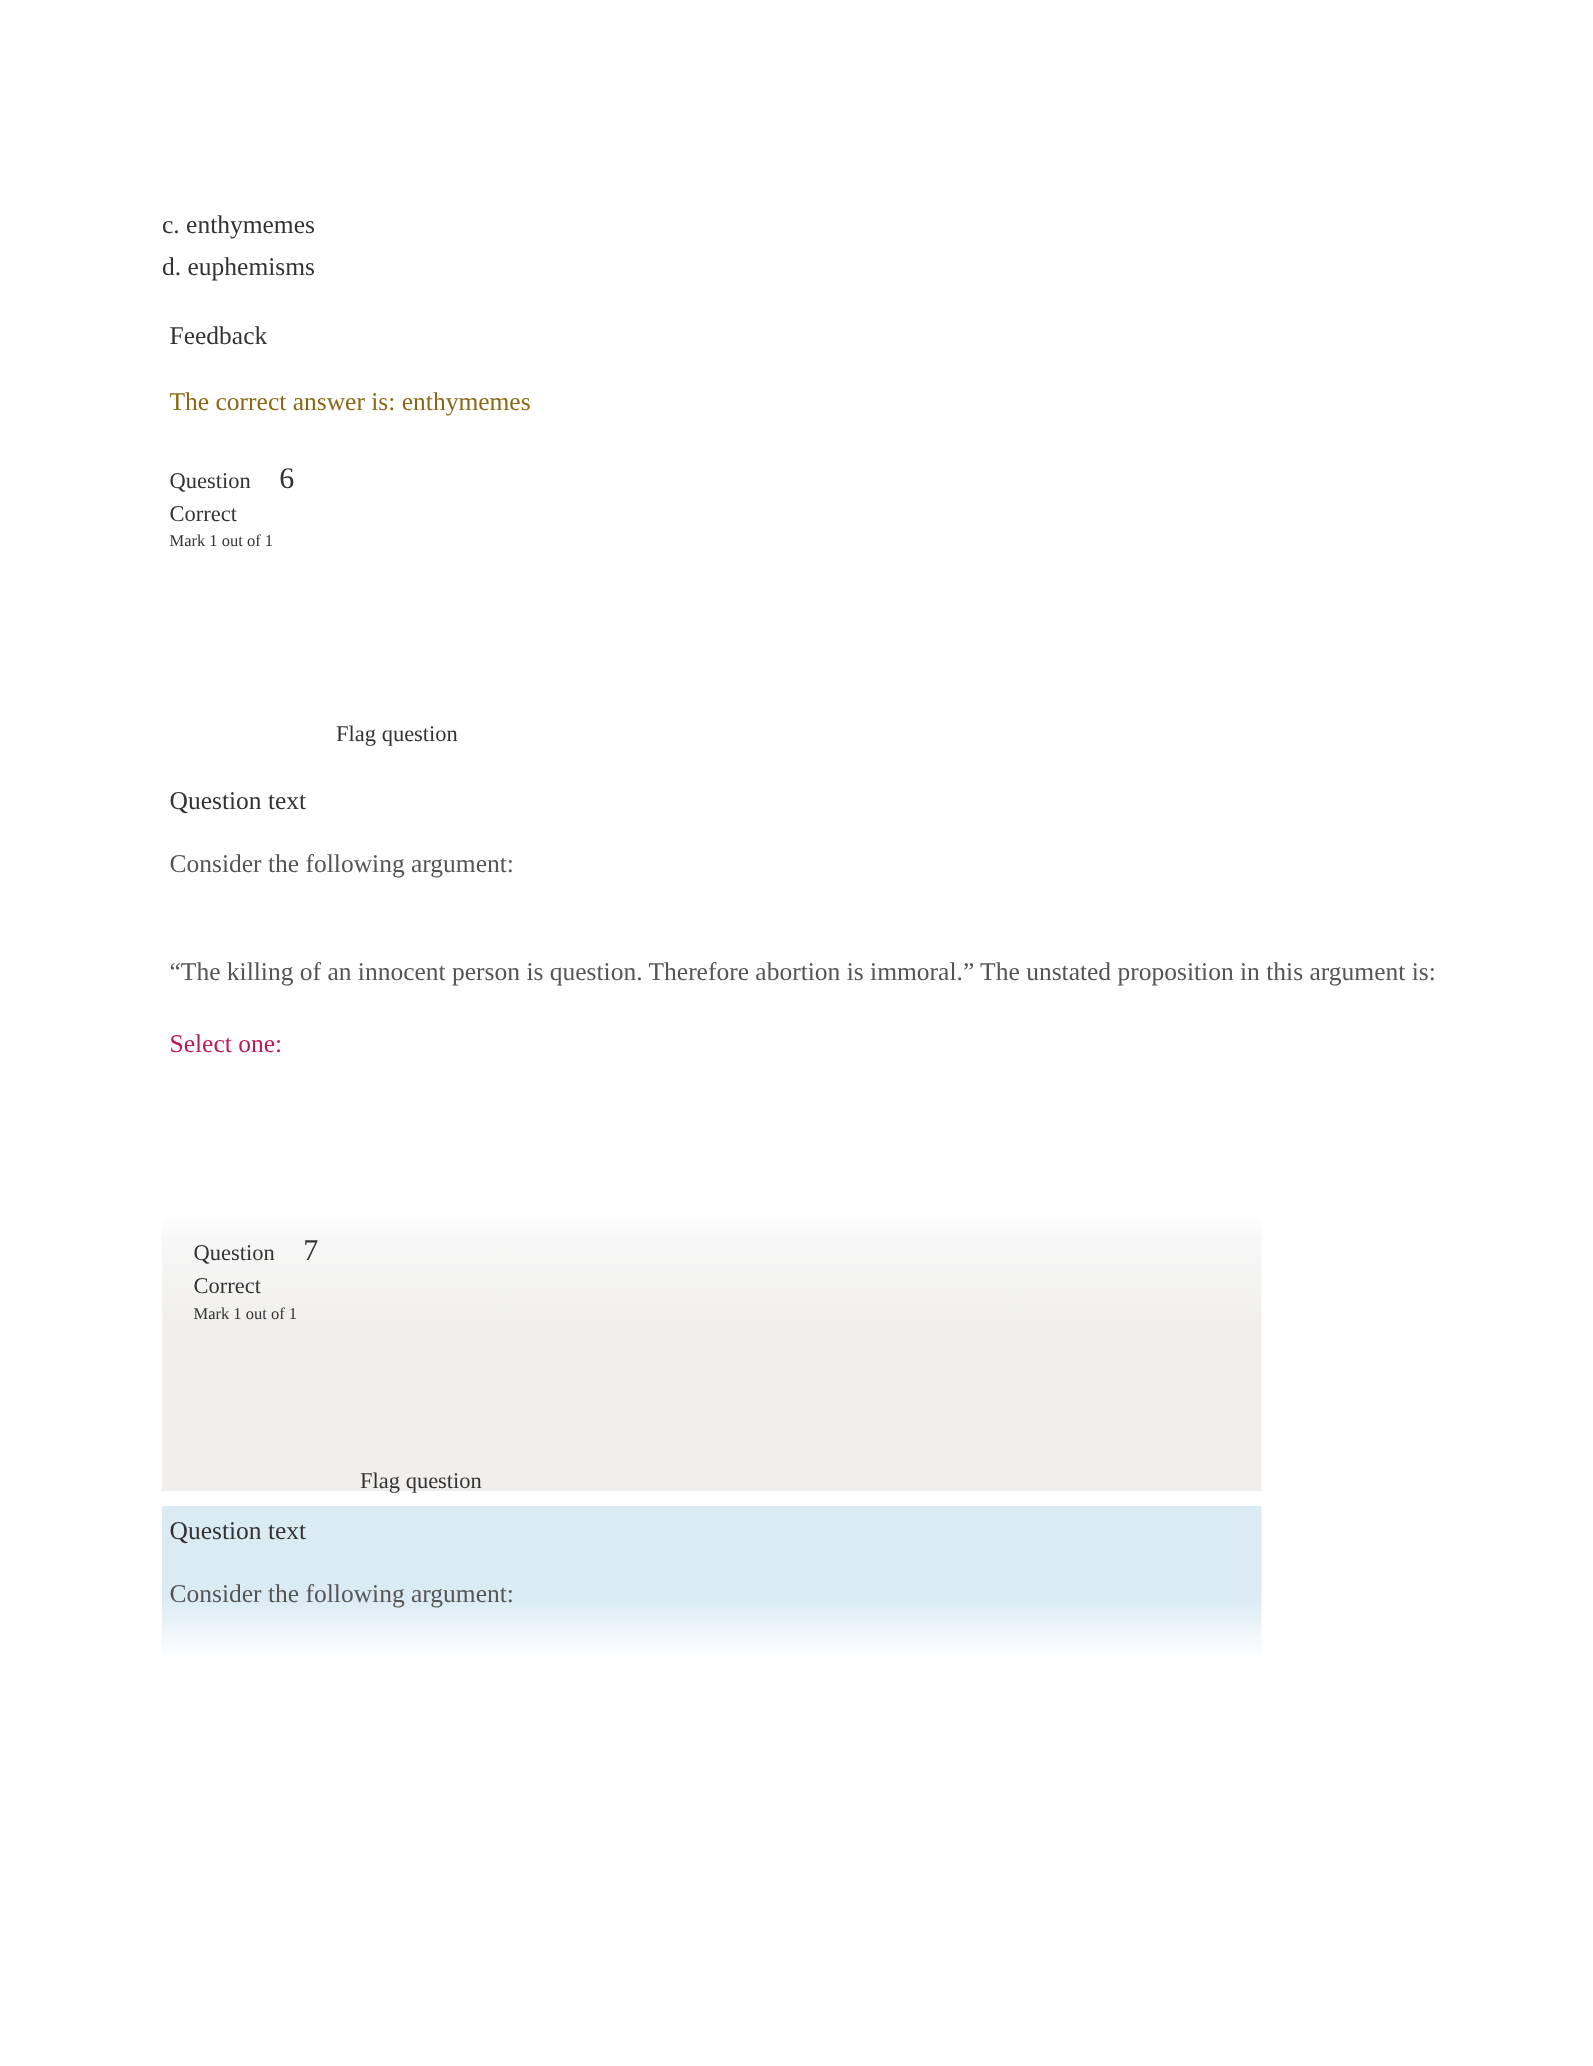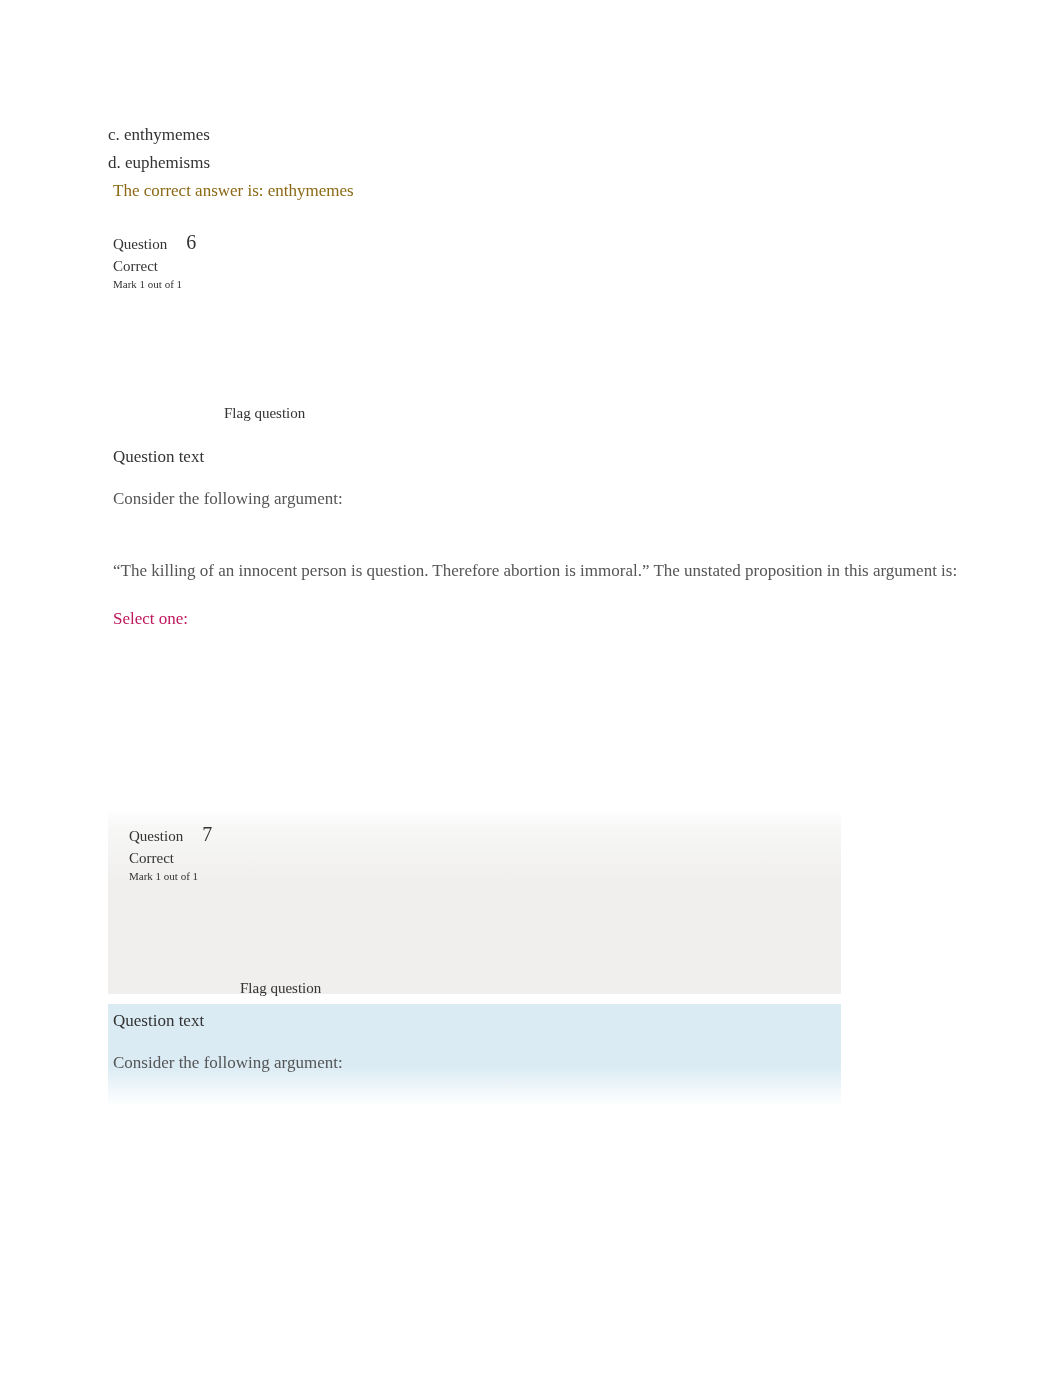--- a/index.html
+++ b/index.html
@@ -10,20 +10,21 @@
     body {
       font-family: Georgia, 'Times New Roman', serif;
       background: #ffffff;
       width: 1062px;
       height: 1377px;
       color: #333333;
       position: relative;
     }
     .content {
       padding: 125px 54px 0 108px;
+      margin-top: 15px;
     }
     .answer-option {
       font-size: 17px;
       color: #333333;
       margin-bottom: 8px;
     }
     .feedback-heading {
       font-size: 17px;
       color: #333333;
       margin-top: 26px;
@@ -131,20 +132,21 @@
       color: #555555;
     }
   </style>
 </head>
 <body>
 
 <div class="content">
   <div class="answer-option">c. enthymemes</div>
   <div class="answer-option">d. euphemisms</div>
 
+  <div class="feedback-heading">Feedback</div>
   <div class="feedback-text">The correct answer is: enthymemes</div>
 
   <div class="question-meta">
     <div class="question-label-wrap">
       <span class="question-label">Question</span>
       <span class="question-number">6</span>
     </div>
     <div class="question-status">Correct</div>
     <div class="question-mark">Mark 1 out of 1</div>
   </div>

